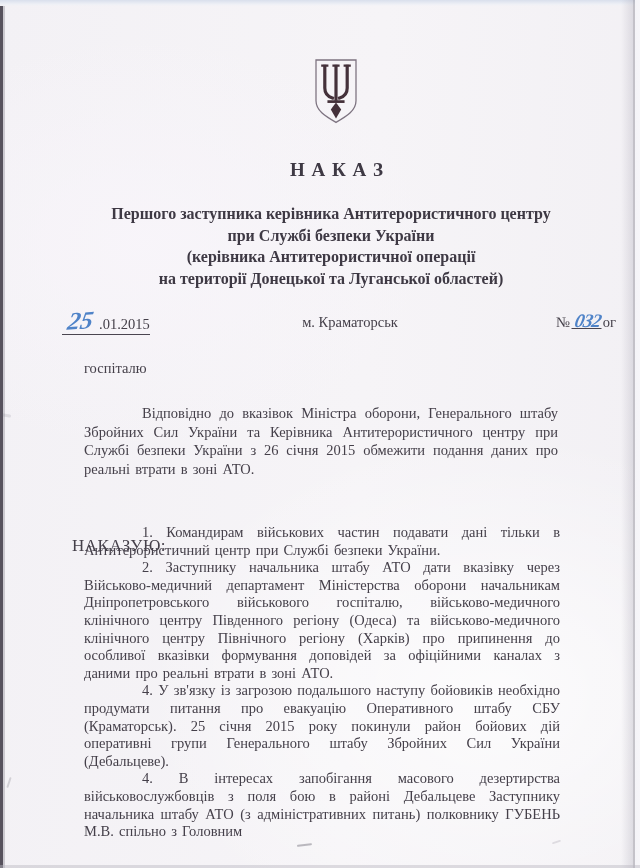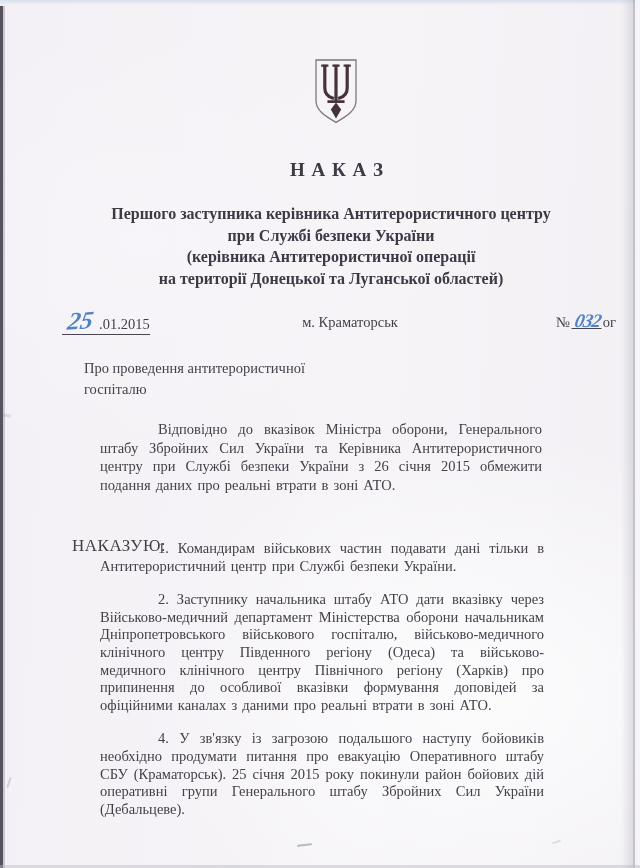--- a/index.html
+++ b/index.html
@@ -55,21 +55,21 @@
   .date-underline { border-bottom:1.3px solid #4a4550; display:inline-block; padding-bottom:1px; }
   .date-place { position:absolute; left:0; width:100%; text-align:center; top:6px; transform:translateX(23px); }
   .date-number { position:absolute; right:38px; top:6px; }
   .hw-number { font-size:19px; color:var(--hand-blue,#4f83c8); font-style:italic; font-weight:bold;
     display:inline-block; transform:skewX(-12deg); letter-spacing:-1px;
     border-bottom:1.3px solid #4a4550; padding:0 2px; line-height:14px; }
 
   .subject { position:absolute; left:84px; top:358px; font-size:14.5px; line-height:20.5px; }
   .body-text { font-size:14.5px; text-align:justify; word-spacing:1.5px; }
   .intro { position:absolute; left:84px; width:474px; top:404px; line-height:18.6px; }
-  .intro p, .items p { margin:16px; text-indent:58px; }
+  .intro p, .items p { margin:0; text-indent:58px; }
   .order-heading { position:absolute; left:72px; top:496px; font-size:17px; letter-spacing:0.5px;margin-top:40px; }
   .items { position:absolute; left:84px; width:476px; top:524px; line-height:17.6px; }
 </style>
 </head>
 <body>
 
 <div class="page">
 
   <div class="edge-top"></div>
   <div class="edge-left"></div>
@@ -113,29 +113,29 @@
       </span>
     </span>
     <span class="date-place">м. Краматорськ</span>
     <span class="date-number">
       <span>№</span>
       <span class="hw-number">032</span><span>ог</span>
     </span>
   </div>
 
   <div class="subject">
-    <div>Про проведення антитерористичної</div>
     <div>госпіталю</div>
   </div>
 
   <div class="intro body-text">
     <p>Відповідно до вказівок Міністра оборони, Генерального штабу Збройних Сил України та Керівника Антитерористичного центру при Службі безпеки України з 26 січня 2015 обмежити подання даних про реальні втрати в зоні АТО.</p>
   </div>
 
   <div class="order-heading">НАКАЗУЮ:</div>
 
   <div class="items body-text">
     <p>1. Командирам військових частин подавати дані тільки в Антитерористичний центр при Службі безпеки України.</p>
     <p>2. Заступнику начальника штабу АТО дати вказівку через Військово-медичний департамент Міністерства оборони начальникам Дніпропетровського військового госпіталю, військово-медичного клінічного центру Південного регіону (Одеса) та військово-медичного клінічного центру Північного регіону (Харків) про припинення до особливої вказівки формування доповідей за офіційними каналах з даними про реальні втрати в зоні АТО.</p>
     <p>4. У зв'язку із загрозою подальшого наступу бойовиків необхідно продумати питання про евакуацію Оперативного штабу СБУ (Краматорськ). 25 січня 2015 року покинули район бойових дій оперативні групи Генерального штабу Збройних Сил України (Дебальцеве).</p>
+    <p>4. В інтересах запобігання масового дезертирства військовослужбовців з поля бою в районі Дебальцеве Заступнику начальника штабу АТО (з адміністративних питань) полковнику ГУБЕНЬ М.В. спільно з Головним</p>
   </div>
 
 </div>
 
 </body></html>

